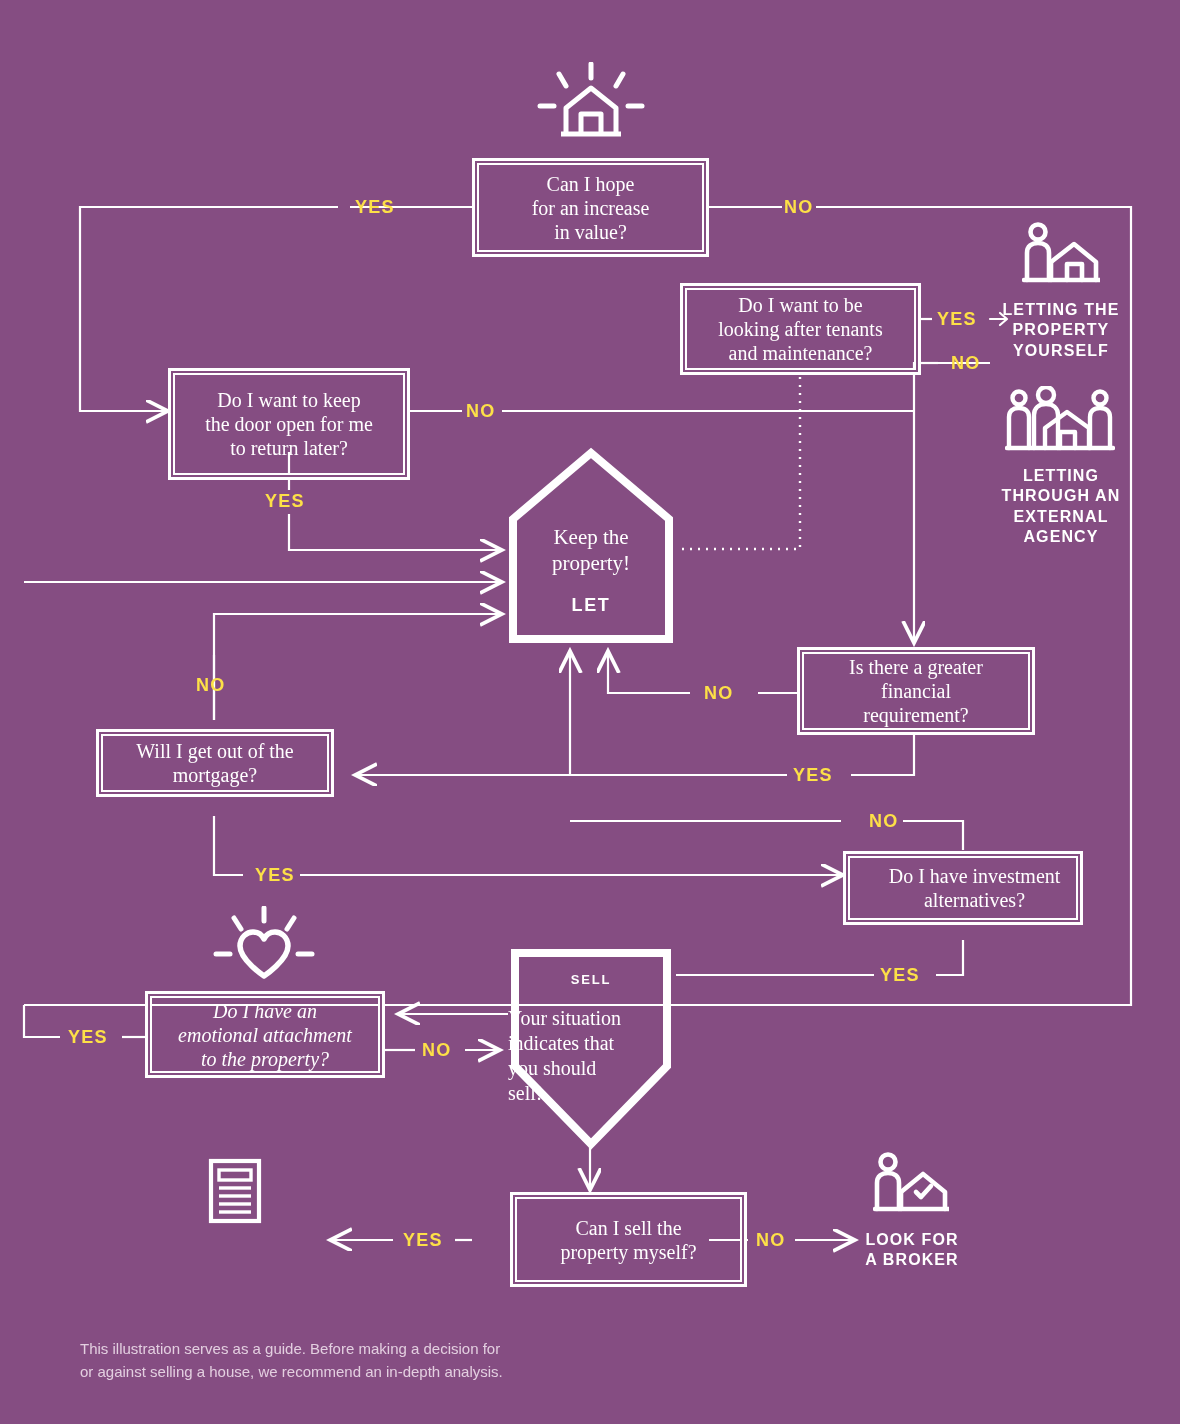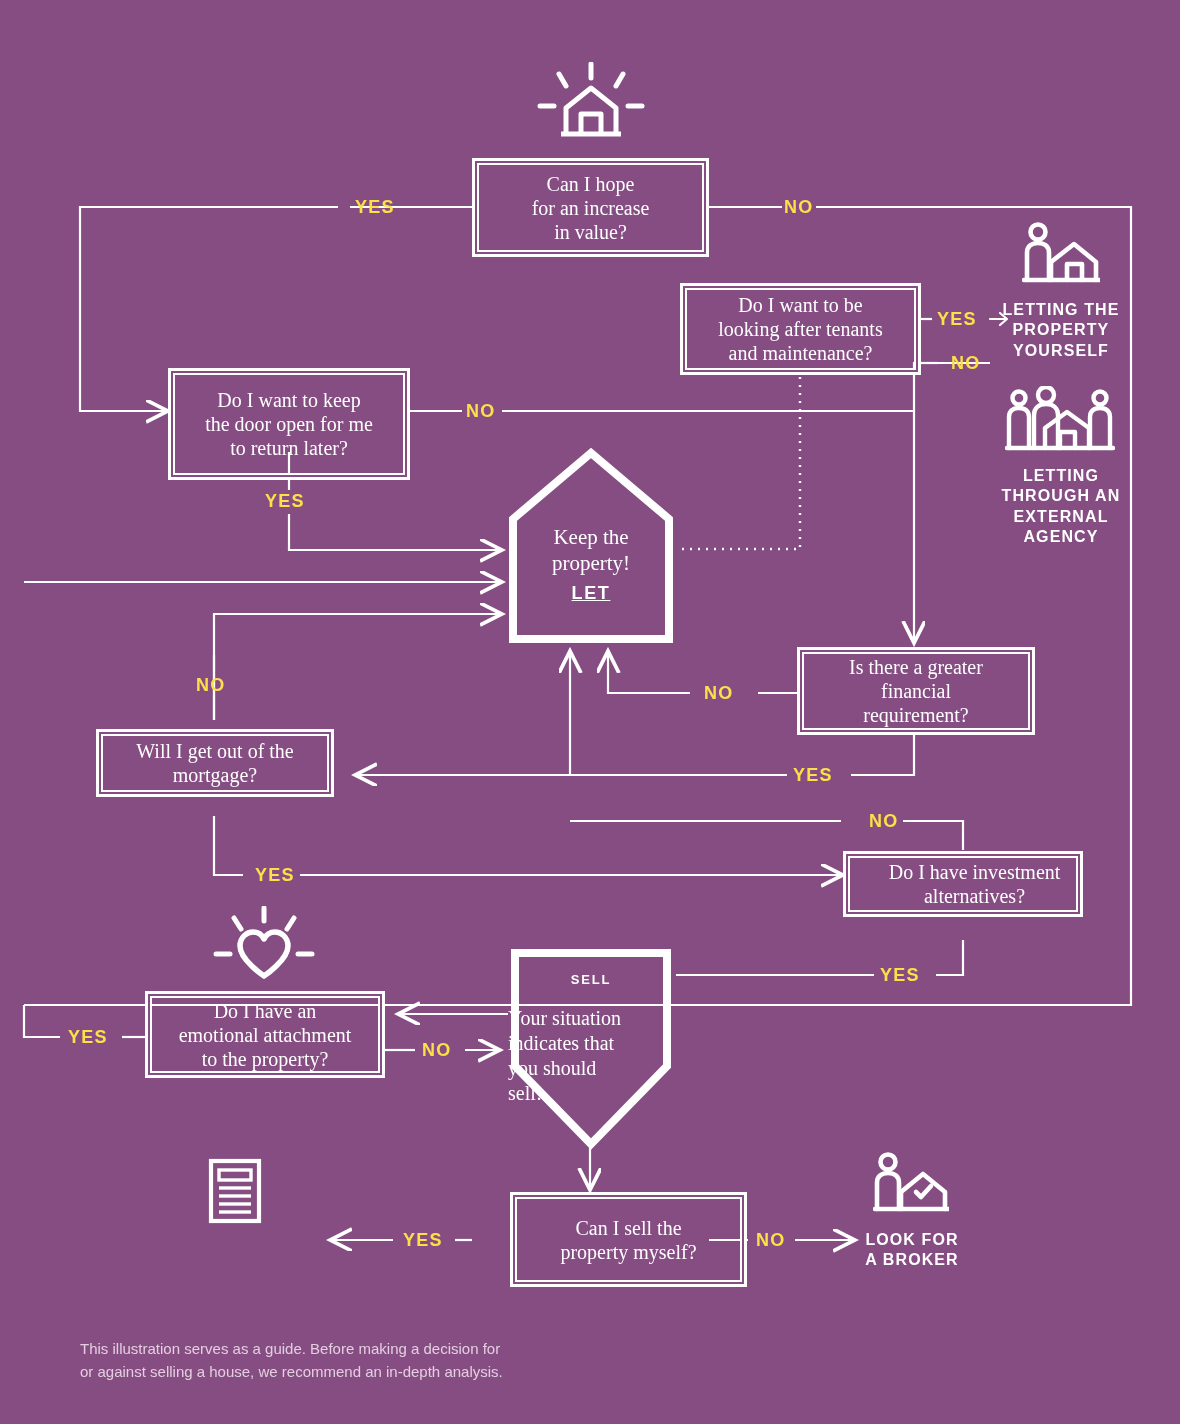--- a/index.html
+++ b/index.html
@@ -52,21 +52,21 @@
   
   .houseShape{position:absolute;}
   .houseShape .htxt{
     position:absolute;left:0;right:0;
     color:#fff;text-align:center;
   }
   .htxt.main{
     top:78px;font-family:"Liberation Serif",serif;font-size:21px;line-height:1.22;white-space:pre-line;
   }
   .htxt.tag{
-    top:136px;font-family:"Liberation Sans",sans-serif;font-weight:bold;font-size:18px;letter-spacing:1.6px;text-decoration:underline;
+    top:148px;font-family:"Liberation Sans",sans-serif;font-weight:bold;font-size:18px;letter-spacing:1.6px;
   }
 
   
   .sellShape{position:absolute;}
   .sellShape .stag{
     position:absolute;left:0;right:0;top:26px;text-align:center;color:#fff;
     font-family:"Liberation Sans",sans-serif;font-weight:bold;font-size:13px;letter-spacing:1.8px;
   }
   .sellShape .smain{
     position:absolute;left:0;right:0;top:60px;text-align:left;color:#fff;
@@ -265,26 +265,26 @@
     <span class="node-txt">Is there a greater
 financial
 requirement?</span>
   </div>
 
   <div class="node" style="left:96px;top:729px;width:238px;height:68px;">
     <span class="node-txt">Will I get out of the
 mortgage?</span>
   </div>
 
-  <div class="node" style="left:843px;top:851px;width:240px;height:66px;padding-left:33px;">
+  <div class="node" style="left:843px;top:851px;width:240px;height:74px;padding-left:33px;">
     <span class="node-txt">Do I have investment
 alternatives?</span>
   </div>
 
-  <div class="node" style="left:145px;top:991px;width:240px;height:87px;">
+  <div class="node" style="left:145px;top:991px;width:240px;height:87px;font-style:italic;">
     <span class="node-txt">Do I have an
 emotional attachment
 to the property?</span>
   </div>
 
   <div class="node" style="left:472px;top:1192px;width:237px;height:95px;margin-left:38px;">
     <span class="node-txt">Can I sell the
 property myself?</span>
   </div>
 

